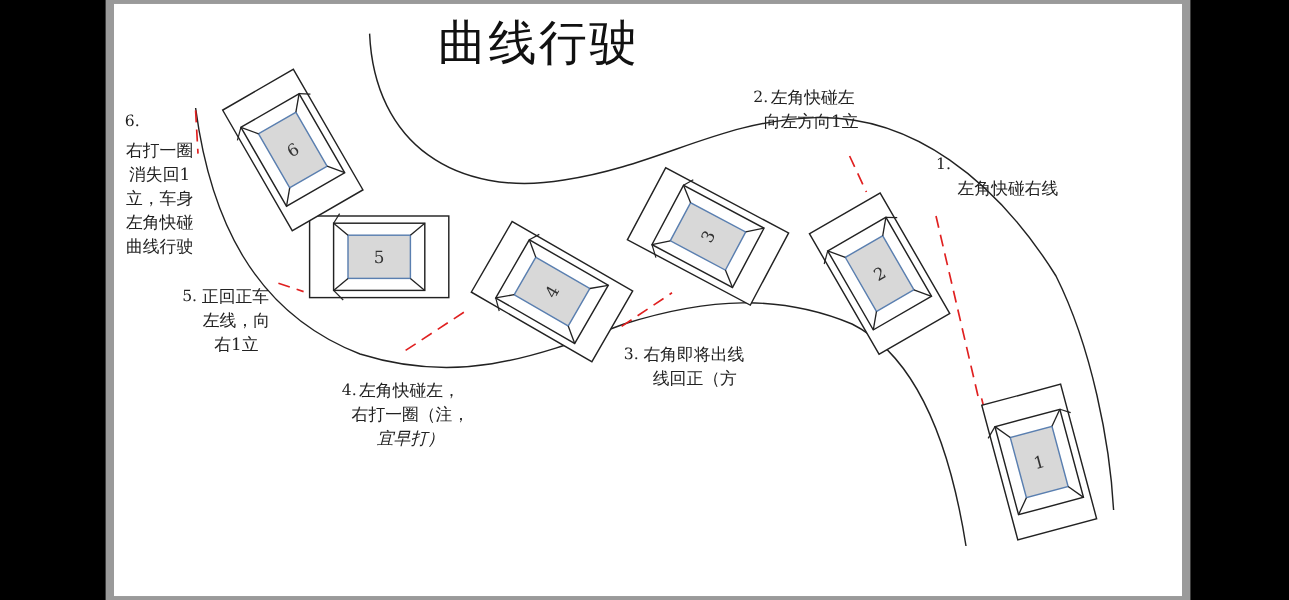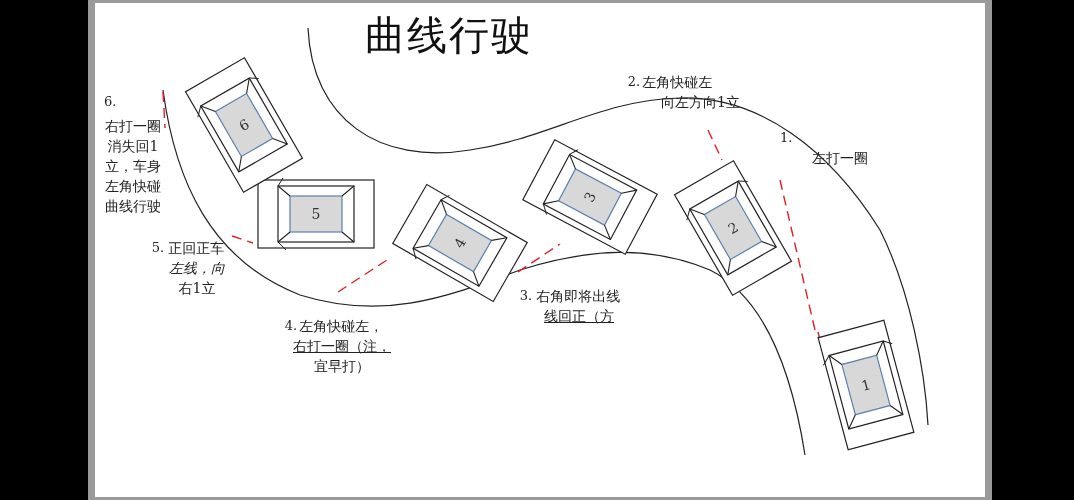--- a/index.html
+++ b/index.html
@@ -84,54 +84,54 @@
   <g transform="translate(244,125) rotate(-30)">
     <use href="#car"></use>
     <text class="car-label" x="0" y="5" text-anchor="middle">6</text>
   </g>
 </svg>
 
 <div class="title">曲线行驶</div>
 
 <div class="note" style="left:780px; top:128px; width:120px;">
   <div style="text-align:left;" class="num">1.</div>
-  <div>左打一圈</div>
+  <div>左角快碰右线</div>
 </div>
 
 <div class="note" style="left:600px; top:72px; width:140px;">
   <div style="display:flex; justify-content:center; gap:2px;">
     <span class="num">2.</span>
     <span>左角快碰左</span>
   </div>
-  <div style="padding-left:12px;text-align:right;">向左方向1立</div>
+  <div style="padding-left:12px;">向左方向1立</div>
 </div>
 
 <div class="note" style="left:510px; top:286px; width:120px;">
   <div style="display:flex; justify-content:center; gap:4px;">
     <span class="num">3.</span>
     <span>右角即将出线</span>
   </div>
-  <div style="padding-left:18px;text-decoration:underline;">线回正（方</div>
+  <div style="padding-left:18px;">线回正（方</div>
 </div>
 
 <div class="note" style="left:264px; top:316px; width:140px;">
   <div style="display:flex; justify-content:center; gap:2px;">
     <span class="num">4.</span>
     <span>左角快碰左，</span>
   </div>
-  <div style="padding-left:16px;text-decoration:underline;">右打一圈（注，</div>
-  <div style="padding-left:16px;">宜早打）</div>
+  <div style="padding-left:16px;">右打一圈（注，</div>
+  <div style="padding-left:16px;font-style:italic;">宜早打）</div>
 </div>
 
 <div class="note" style="left:138px; top:238px; width:100px;">
   <div style="display:flex; justify-content:center; gap:4px;">
     <span class="num">5.</span>
     <span>正回正车</span>
   </div>
-  <div style="padding-left:18px;font-style:italic;">左线，向</div>
+  <div style="padding-left:18px;">左线，向</div>
   <div style="padding-left:18px;">右1立</div>
 </div>
 
 <div class="note" style="left:98px; top:92px; width:70px;">
   <div style="text-align:left; padding-left:6px; margin-bottom:4px;" class="num">6.</div>
   <div>右打一圈</div>
   <div>消失回1</div>
   <div>立，车身</div>
   <div>左角快碰</div>
   <div>曲线行驶</div>

